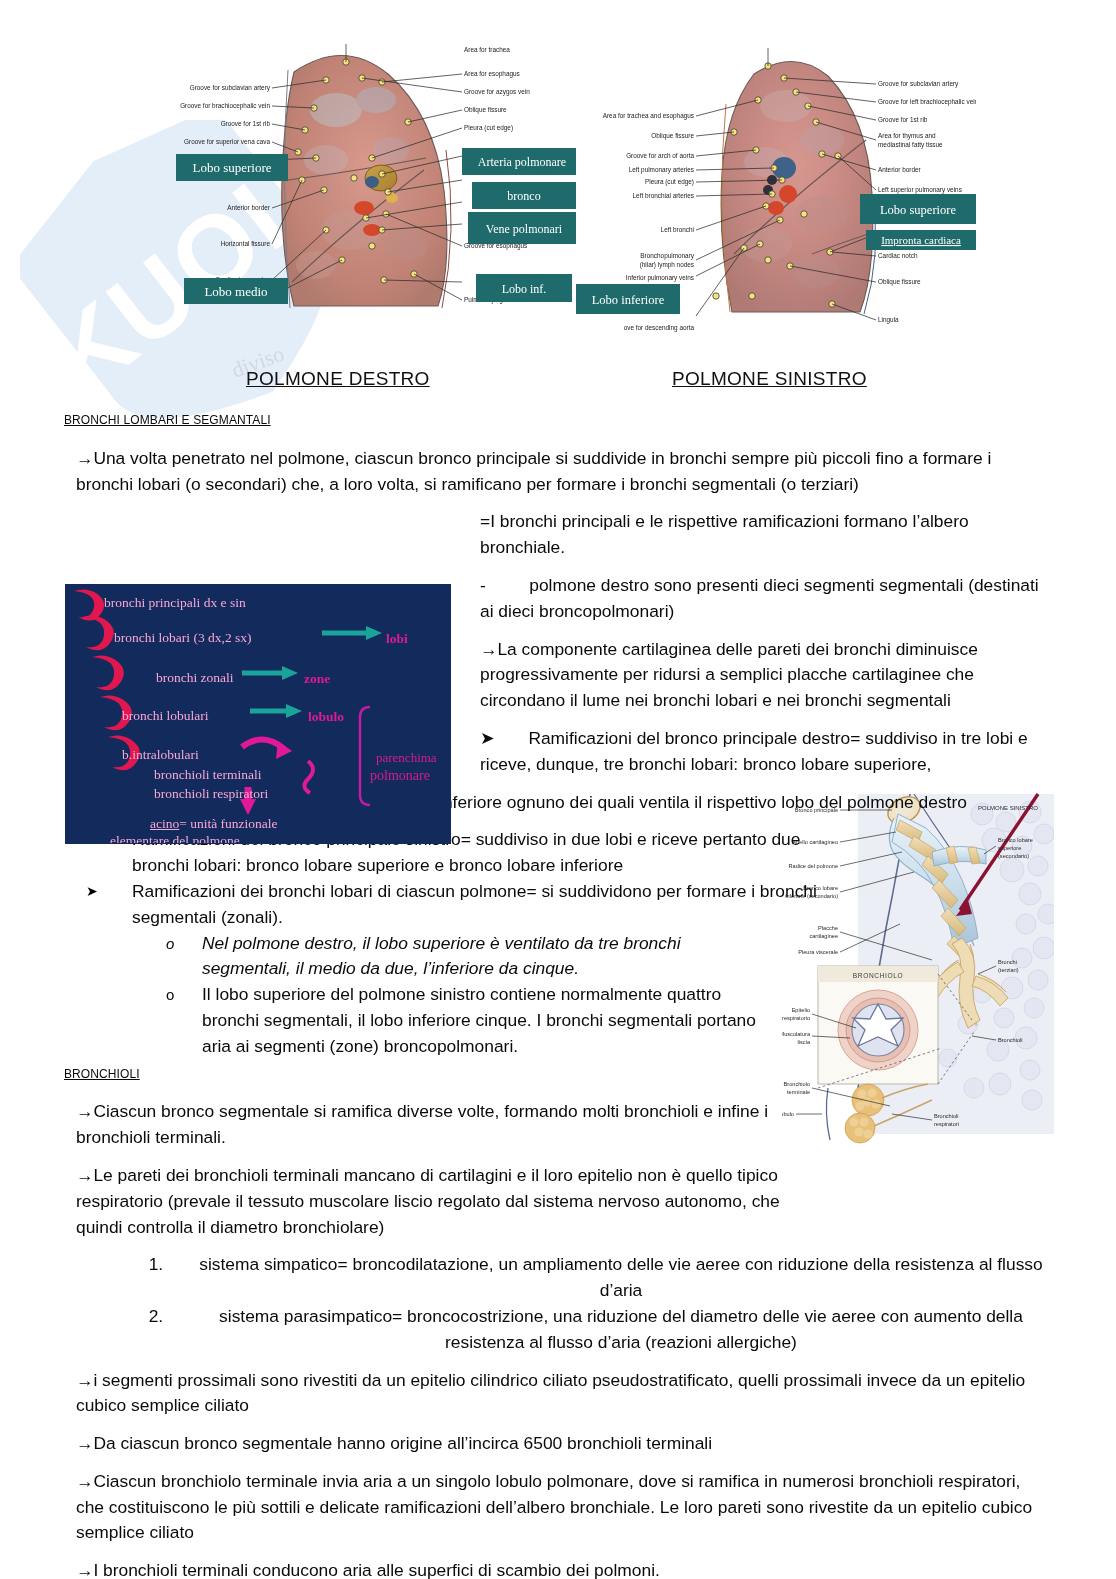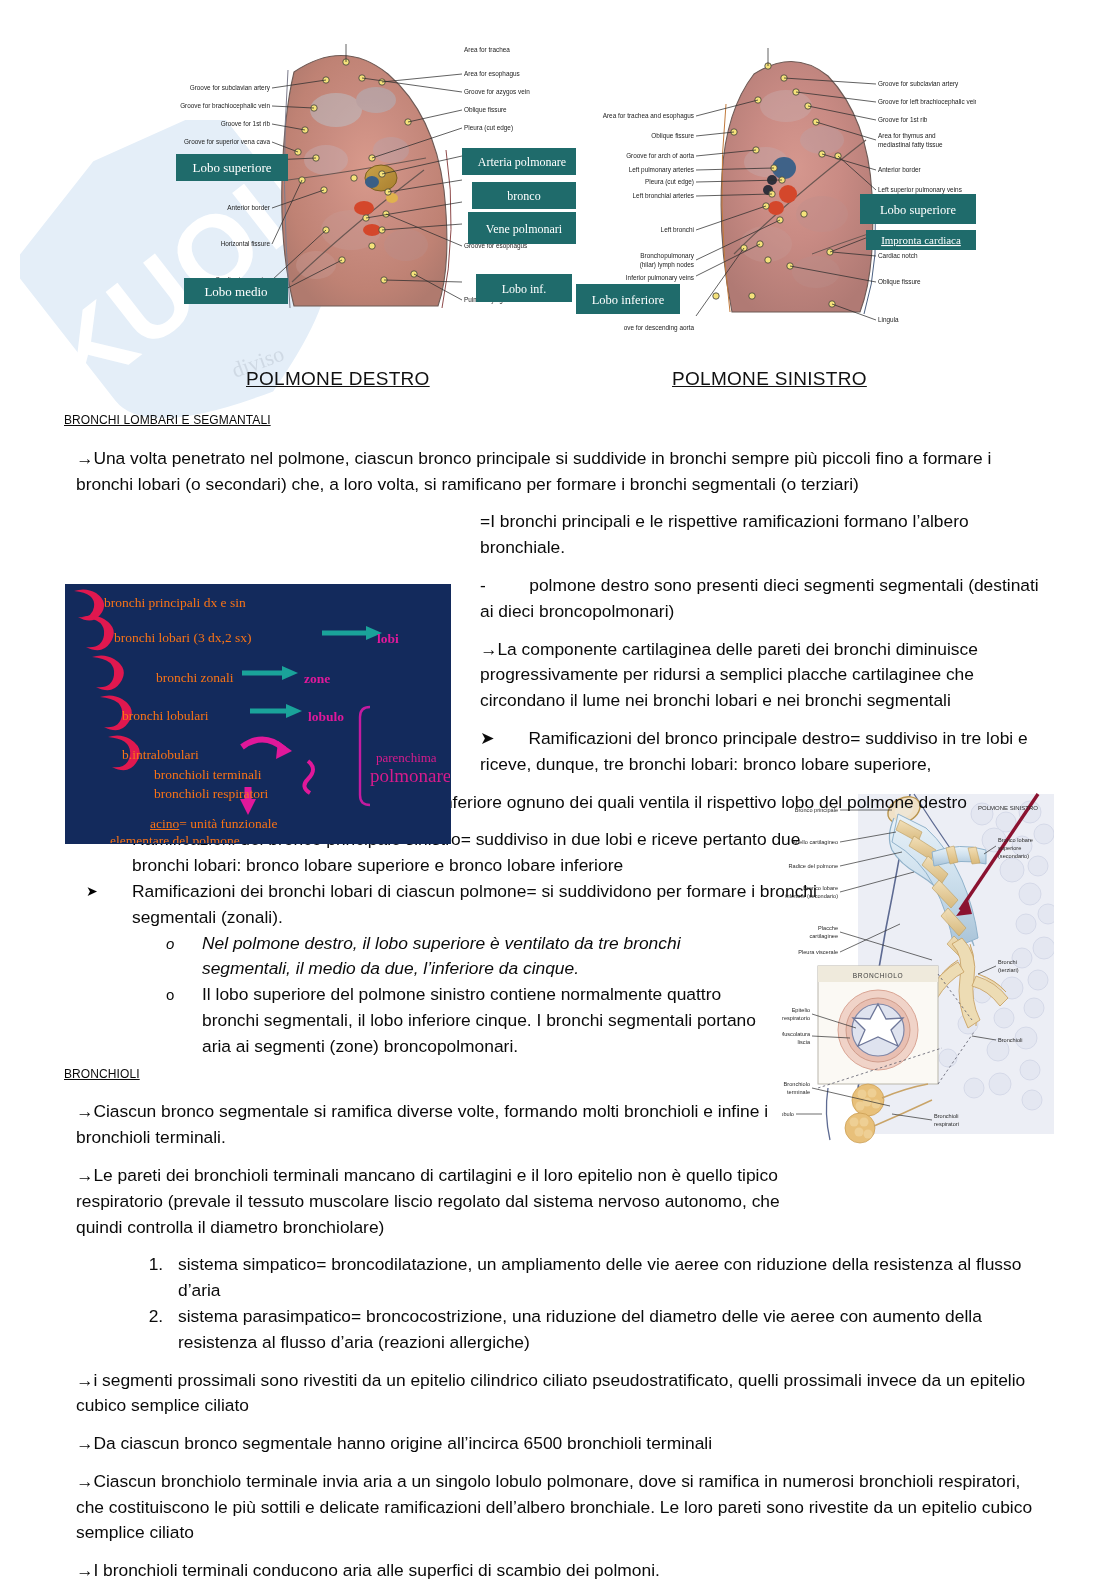--- a/index.html
+++ b/index.html
@@ -66,42 +66,42 @@
     position:absolute; left:2px; top:76px;
     width:384px; height:258px;
     background:#132a5c;
     z-index:4;
     overflow:hidden;
     box-shadow:0 0 0 1px #132a5c;
   }
   .flowbox .ft {
     position:absolute;
     font-family:"Liberation Serif", serif;
-    color:#f97316;
+    color:#f9a8d4;
     font-size:13.5px;
     white-space:nowrap;
   }
   .flowbox .magenta { color:#e0189a; font-weight:bold; }
   .flowbox .magenta2 { color:#d81b8c; }
   .flowbox .ul { text-decoration:underline; }
 
   
   ul.lvl1 { list-style:none; margin:0; padding:0 0 0 68px; }
   ul.lvl1 > li { position:relative; margin:0; }
   ul.lvl1 > li:before {
     content:"\27A4"; position:absolute; left:-46px; top:0;
     font-size:14px; color:#000;
   }
   ul.lvl2 { list-style:none; margin:0; padding:0 0 0 70px; }
   ul.lvl2 > li { position:relative; }
   ul.lvl2 > li:before {
     content:"o"; position:absolute; left:-36px; top:0;
     font-size:15px;
   }
-  ol.num { margin:0; padding:0 0 0 104px; }
+  ol.num { margin:0; padding:0 0 0 104px;text-align:center; }
   ol.num > li { margin:0; padding-left:10px; }
 
   .indent-wrap { width:718px; }
   .txt-narrow { width:706px; }
 
   
   .bronfig { position:absolute; left:782px; top:788px; width:272px; height:356px; z-index:2; }
   .bronfig svg { display:block; }
 </style>
 </head>
@@ -622,26 +622,26 @@
         </svg>
 
         <div class="ft" style="left:38px; top:5px;">bronchi principali dx e sin</div>
         <div class="ft" style="left:48px; top:40px;">bronchi lobari (3 dx,2 sx)</div>
         <div class="ft" style="left:52px; top:80px;margin-left:38px;">bronchi zonali</div>
         <div class="ft" style="left:56px; top:118px;">bronchi lobulari</div>
         <div class="ft" style="left:56px; top:157px;">b.intralobulari</div>
         <div class="ft" style="left:88px; top:177px;">bronchioli terminali</div>
         <div class="ft" style="left:88px; top:196px;">bronchioli respiratori</div>
 
-        <div class="ft magenta" style="left:311px; top:41px;">lobi</div>
+        <div class="ft magenta" style="left:320px; top:41px;">lobi</div>
         <div class="ft magenta" style="left:238px; top:81px;">zone</div>
         <div class="ft magenta" style="left:242px; top:119px;">lobulo</div>
 
         <div class="ft magenta2" style="left:310px; top:160px; font-size:13px;">parenchima</div>
-        <div class="ft magenta2" style="left:304px; top:178px; font-size:19px;">polmonare</div>
+        <div class="ft magenta2" style="left:304px; top:178px; font-size:14px;">polmonare</div>
 
         <div class="ft" style="left:84px; top:226px;"><span class="ul">acino</span><span>= unità funzionale</span></div>
         <div class="ft" style="left:44px; top:243px;">elementare del polmone</div>
       </div>
 
       <div class="flow-right">
         <div class="p">=I bronchi principali e le rispettive ramificazioni formano l’albero bronchiale.</div>
         <div class="p">-&nbsp;&nbsp;&nbsp;&nbsp;&nbsp;&nbsp;&nbsp;&nbsp;&nbsp;polmone destro sono presenti dieci segmenti segmentali (destinati ai dieci broncopolmonari)</div>
         <div class="p">→La componente cartilaginea delle pareti dei bronchi diminuisce progressivamente per ridursi a semplici placche cartilaginee che circondano il lume nei bronchi lobari e nei bronchi segmentali</div>
         <div class="p">➤&nbsp;&nbsp;&nbsp;&nbsp;&nbsp;&nbsp;&nbsp;Ramificazioni del bronco principale destro= suddiviso in tre lobi e riceve, dunque, tre bronchi lobari: bronco lobare superiore,</div>

